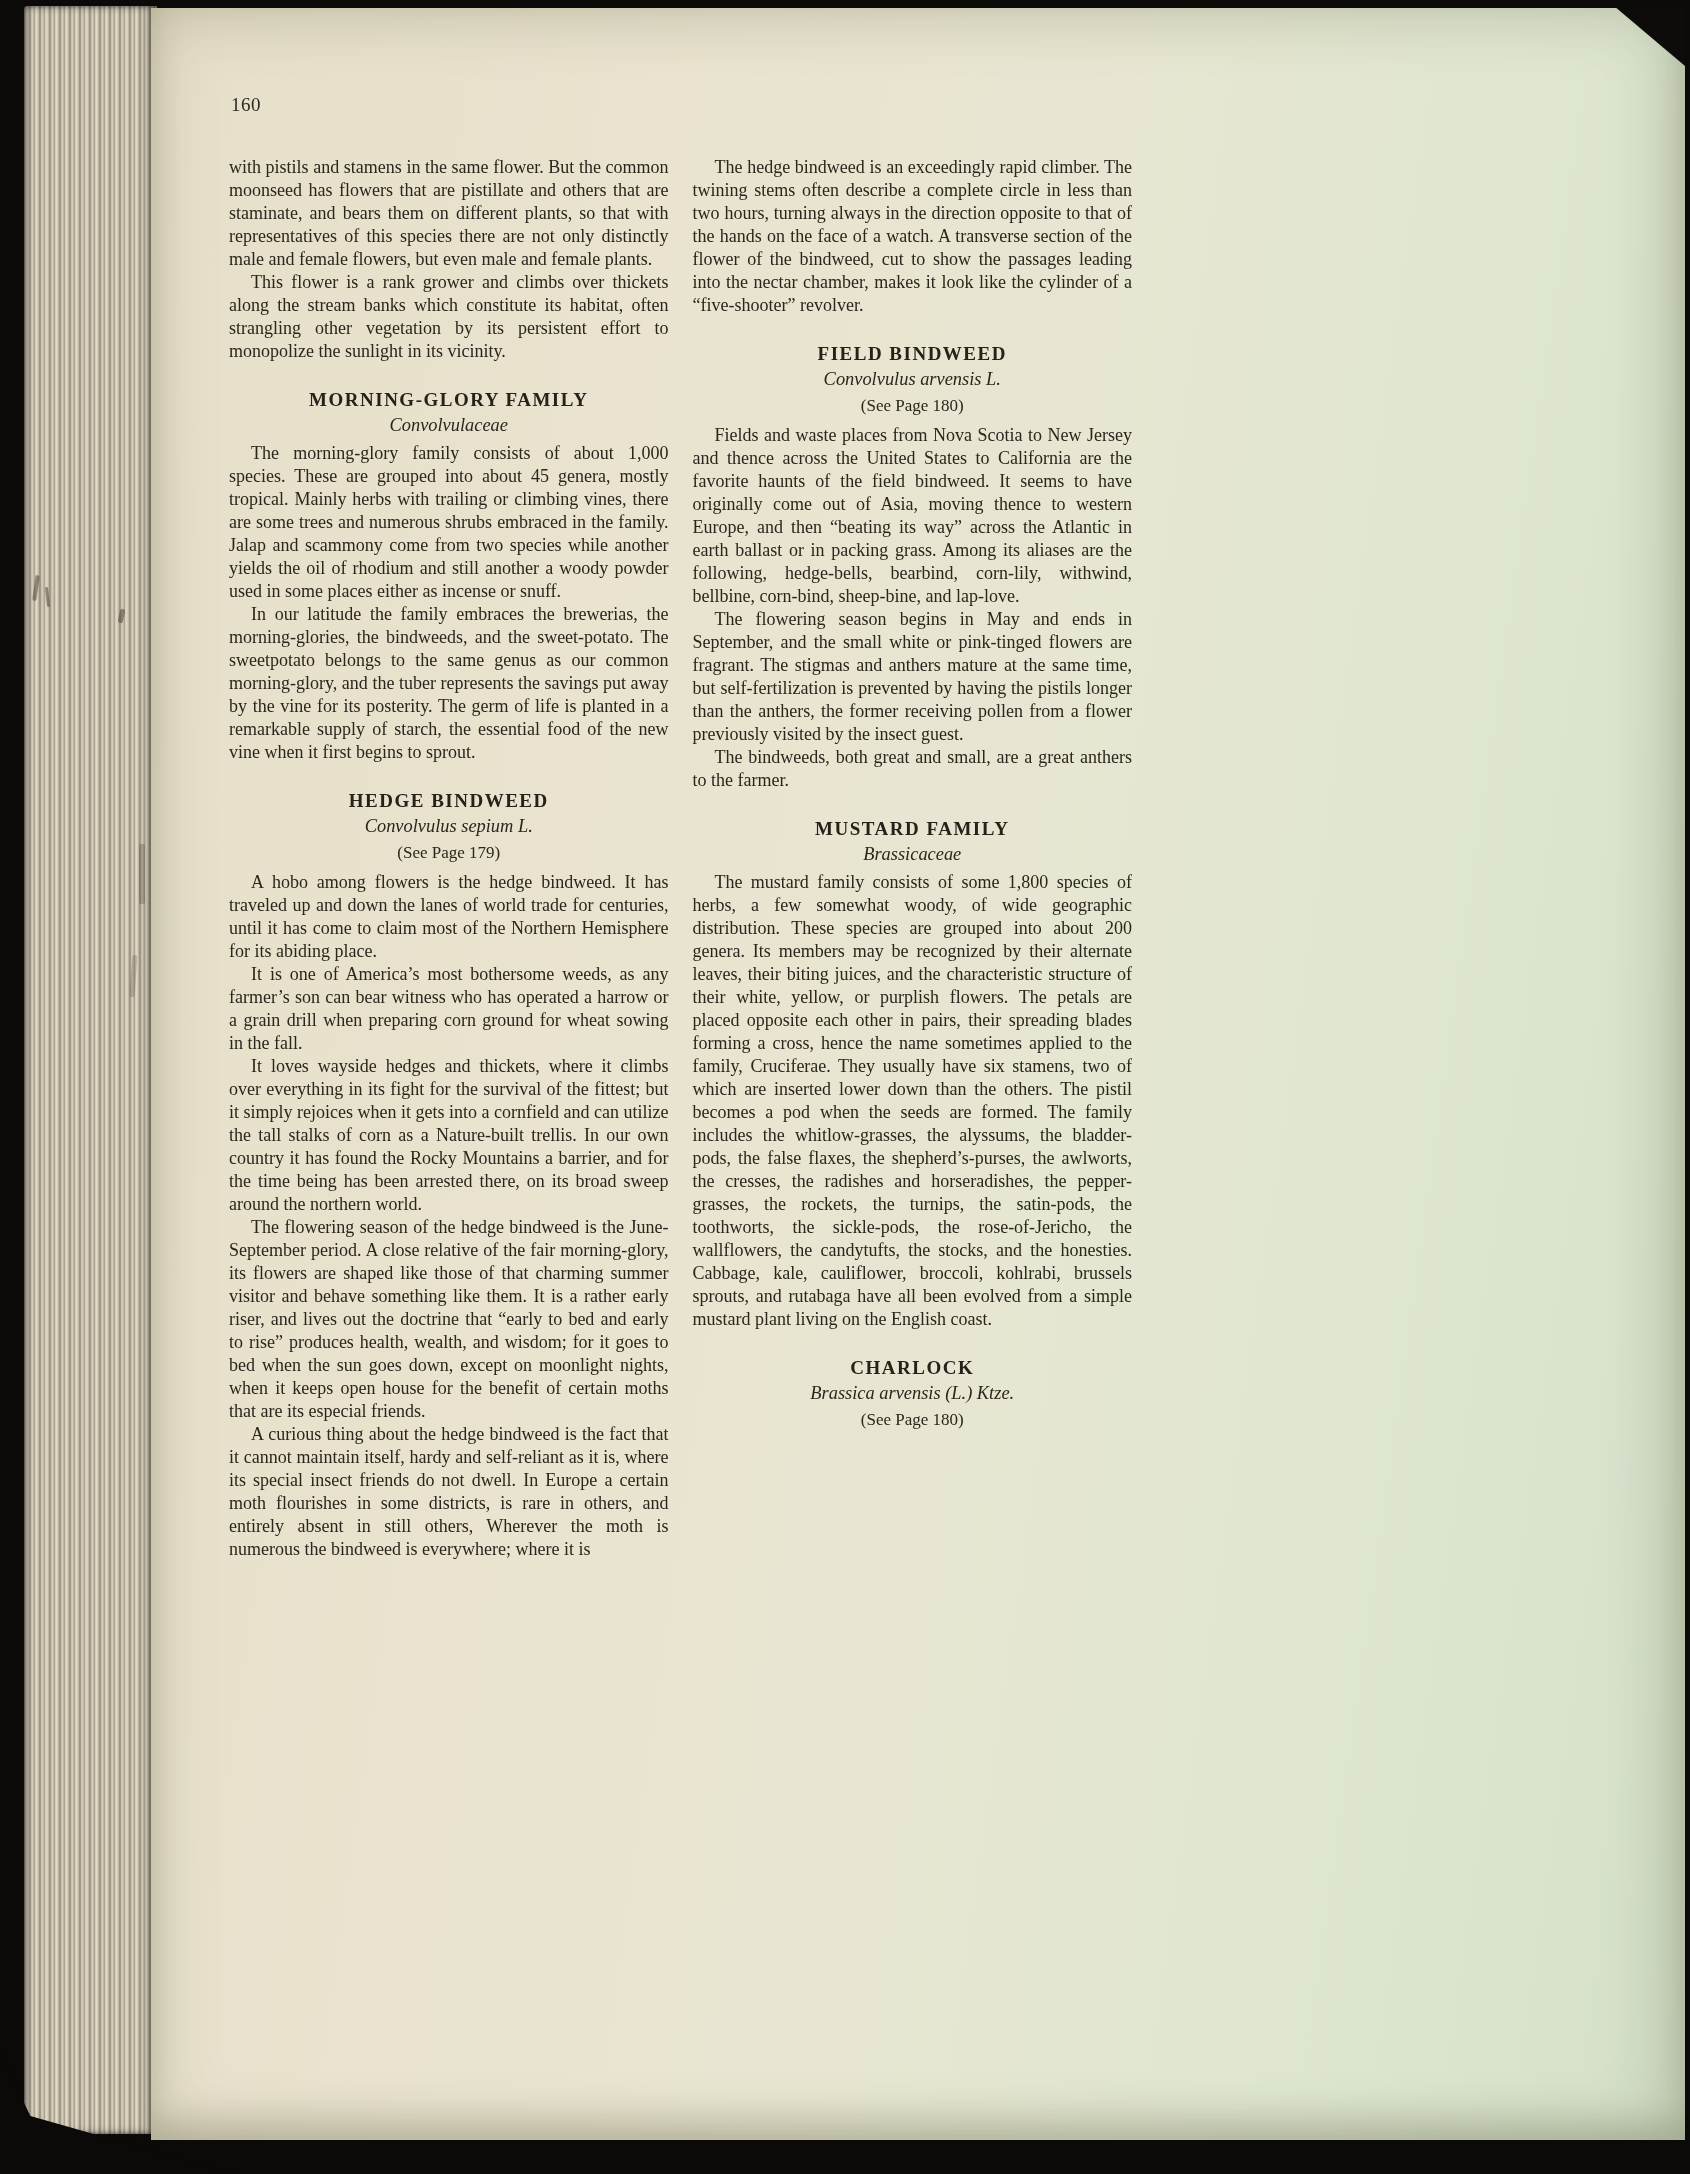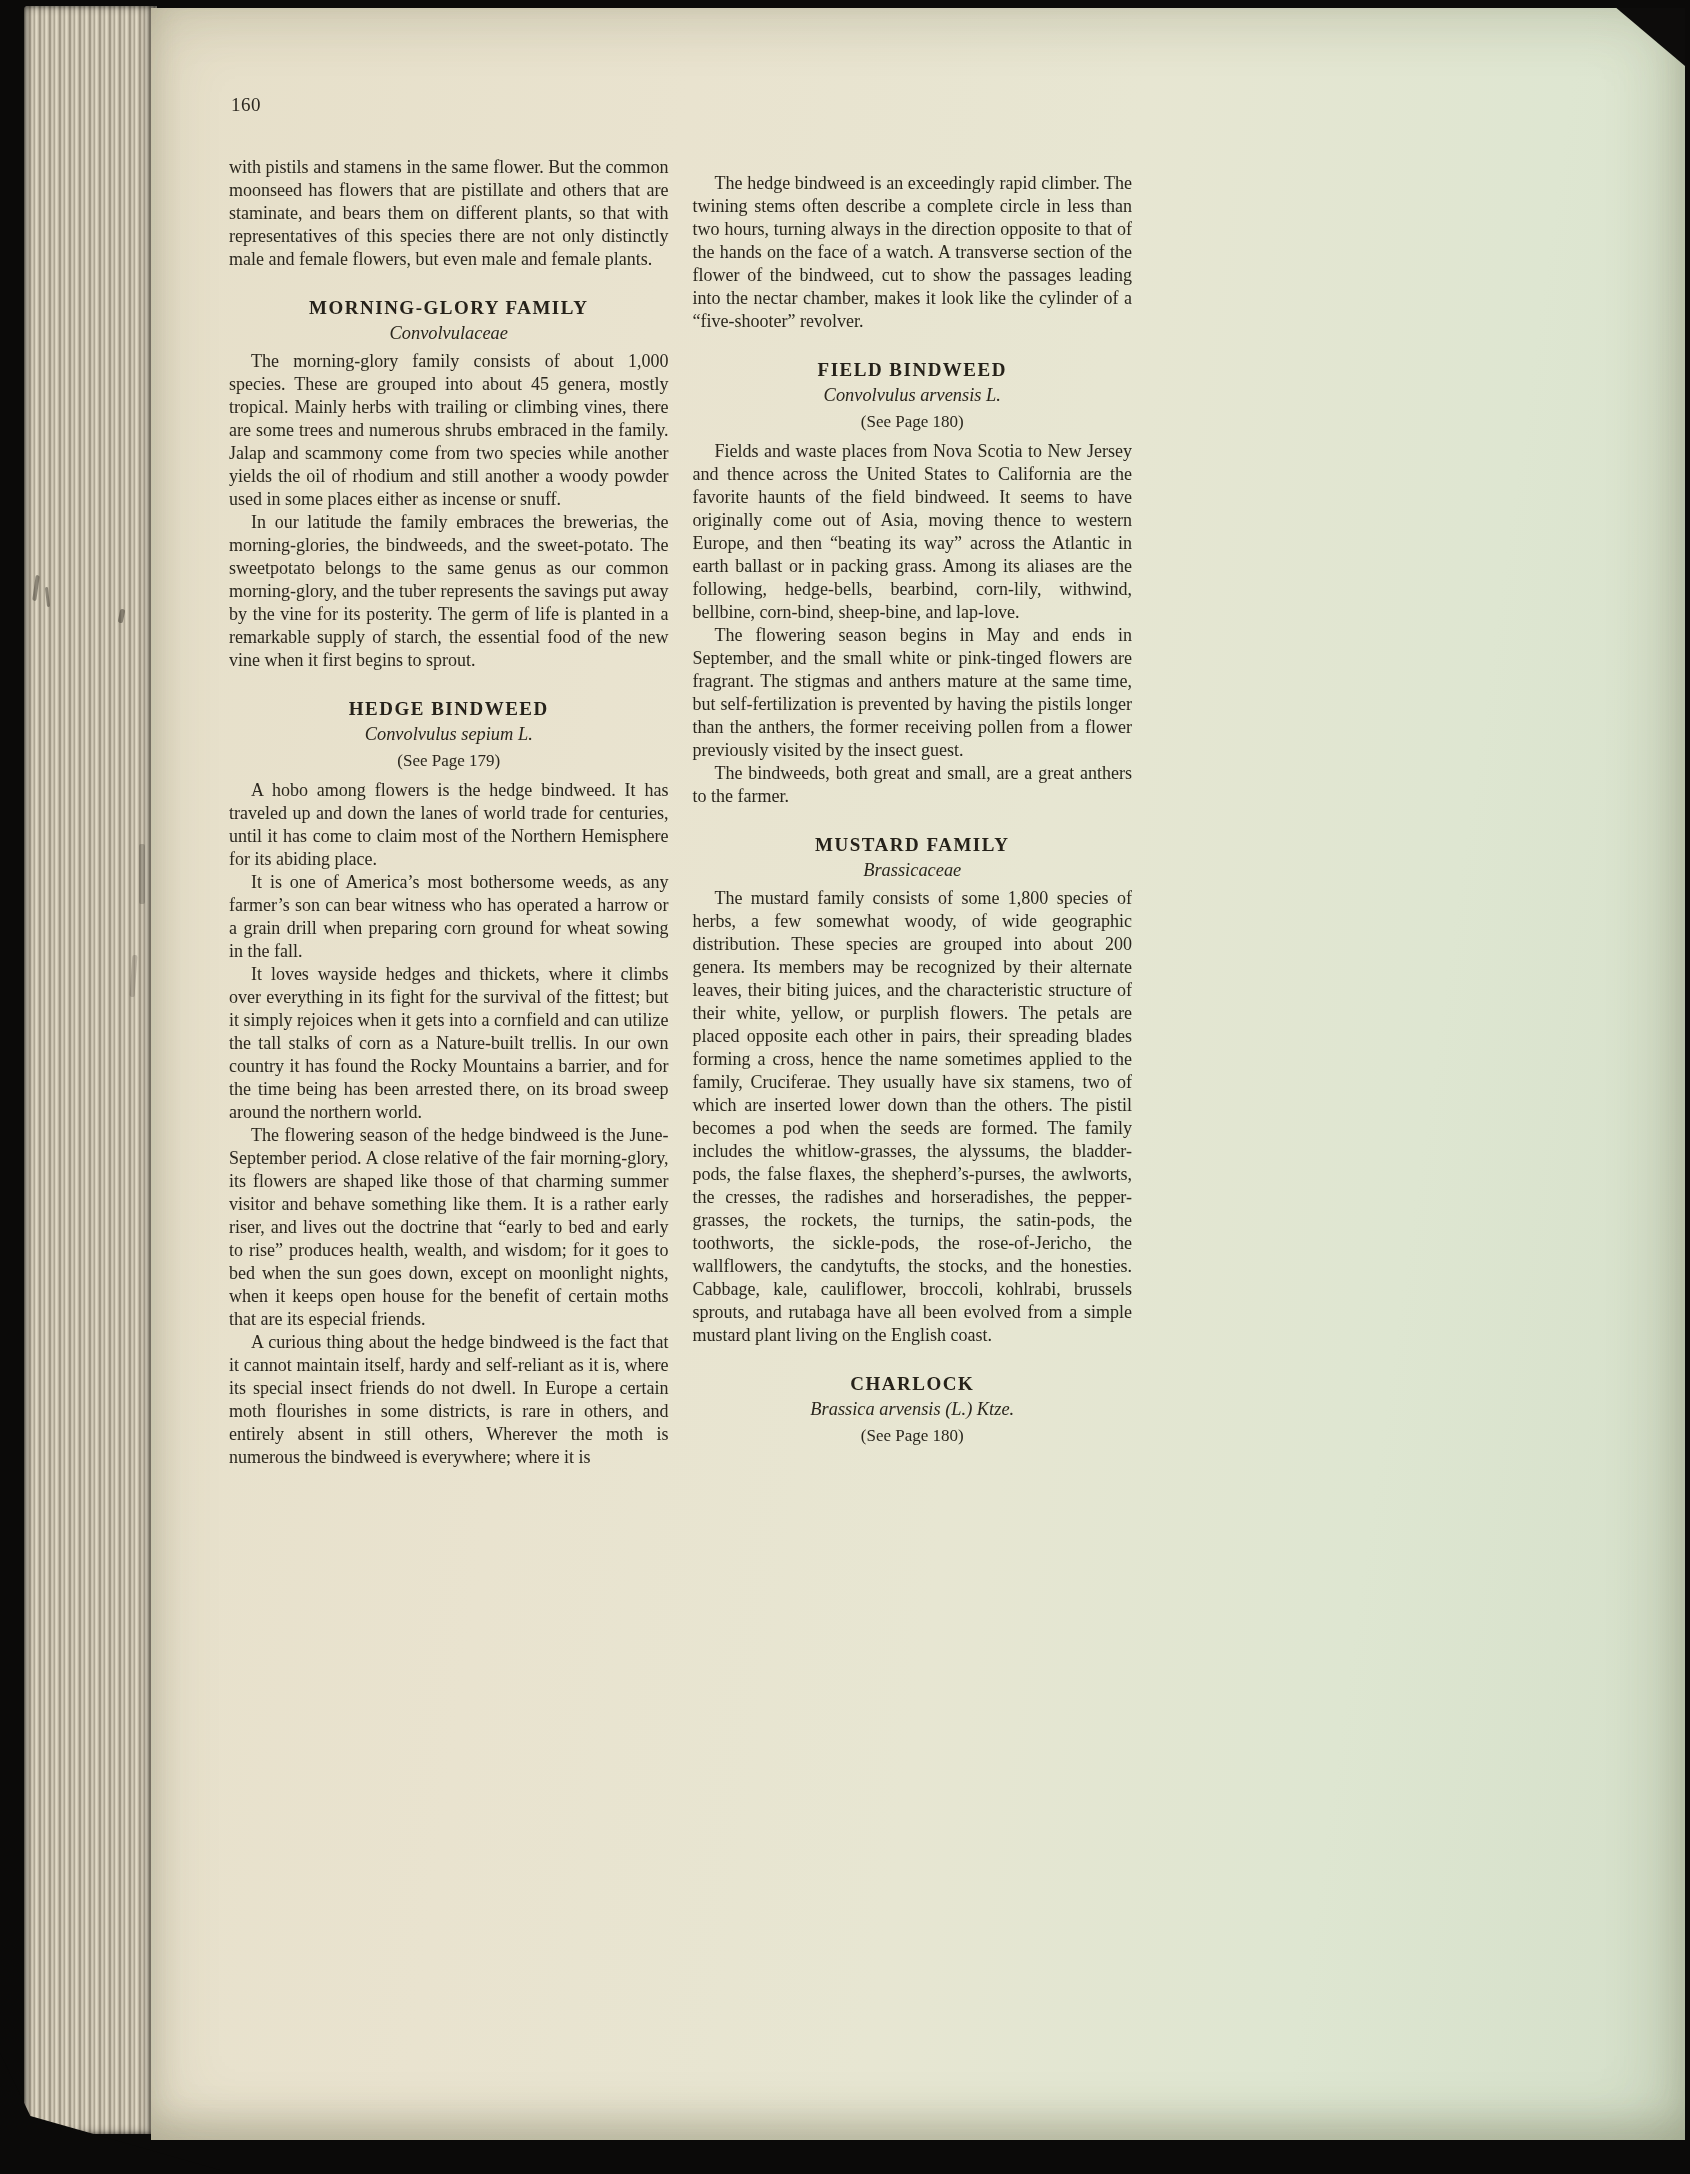--- a/index.html
+++ b/index.html
@@ -40,21 +40,21 @@
     clip-path:polygon(0 0,13% 52%,100% 100%,0 100%);z-index:6;
   }
 
   
   .content{position:absolute;left:78px;top:84px;width:903px;color:#2a261d;}
   .header-row{position:relative;height:28px;margin-bottom:36px;}
   .page-number{position:absolute;left:2px;top:2px;font-size:19px;letter-spacing:0.5px;color:#2c2820;}
   .running-head{position:absolute;left:0;right:0;top:0;text-align:center;font-size:19.4px;
     letter-spacing:2.5px;color:#2c2820;}
 
-  .columns{display:flex;gap:24px;align-items:center;}
+  .columns{display:flex;gap:24px;}
   .col{width:440px;}
 
   .body-par{margin:0;font-size:18px;line-height:23px;text-align:justify;color:#2a261d;}
   .body-par.indent{text-indent:22px;}
   .section{margin:26px 0 4px;text-align:center;font-size:19px;font-weight:700;
     letter-spacing:1.5px;color:#26221a;font-family:"Liberation Serif","DejaVu Serif",serif;}
   .subhead{margin:2px 0 6px;text-align:center;font-style:italic;font-size:18.4px;color:#2a261d;}
   .pageref{margin:2px 0 8px;text-align:center;font-size:17px;color:#2a261d;}
 </style>
 </head>
@@ -70,20 +70,21 @@
 <div class="page">
   <div class="corner-tr"></div>
 
   <div class="content">
     <div class="header-row">
       <span class="page-number">160</span>
     </div>
     <div class="columns">
       <div class="col">
           <p class="body-par">with pistils and stamens in the same flower.  But the common moonseed has flowers that are pistillate and others that are staminate, and bears them on different plants, so that with representatives of this species there are not only distinctly male and female flowers, but even male and female plants.</p>
+          <p class="body-par indent">This flower is a rank grower and climbs over thickets along the stream banks which constitute its habitat, often strangling other vegetation by its persistent effort to monopolize the sunlight in its vicinity.</p>
           <h2 class="section">MORNING-GLORY FAMILY</h2>
           <p class="subhead">Convolvulaceae</p>
           <p class="body-par indent">The morning-glory family consists of about 1,000 species.  These are grouped into about 45 genera, mostly tropical.  Mainly herbs with trailing or climbing vines, there are some trees and numerous shrubs embraced in the family.  Jalap and scammony come from two species while another yields the oil of rhodium and still another a woody powder used in some places either as incense or snuff.</p>
           <p class="body-par indent">In our latitude the family embraces the brewerias, the morning-glories, the bindweeds, and the sweet-potato.  The sweetpotato belongs to the same genus as our common morning-glory, and the tuber represents the savings put away by the vine for its posterity.  The germ of life is planted in a remarkable supply of starch, the essential food of the new vine when it first begins to sprout.</p>
           <h2 class="section">HEDGE BINDWEED</h2>
           <p class="subhead">Convolvulus sepium L.</p>
           <p class="pageref">(See Page 179)</p>
           <p class="body-par indent">A hobo among flowers is the hedge bindweed.  It has traveled up and down the lanes of world trade for centuries, until it has come to claim most of the Northern Hemisphere for its abiding place.</p>
           <p class="body-par indent">It is one of America’s most bothersome weeds, as any farmer’s son can bear witness who has operated a harrow or a grain drill when preparing corn ground for wheat sowing in the fall.</p>
           <p class="body-par indent">It loves wayside hedges and thickets, where it climbs over everything in its fight for the survival of the fittest; but it simply rejoices when it gets into a cornfield and can utilize the tall stalks of corn as a Nature-built trellis.  In our own country it has found the Rocky Mountains a barrier, and for the time being has been arrested there, on its broad sweep around the northern world.</p>

